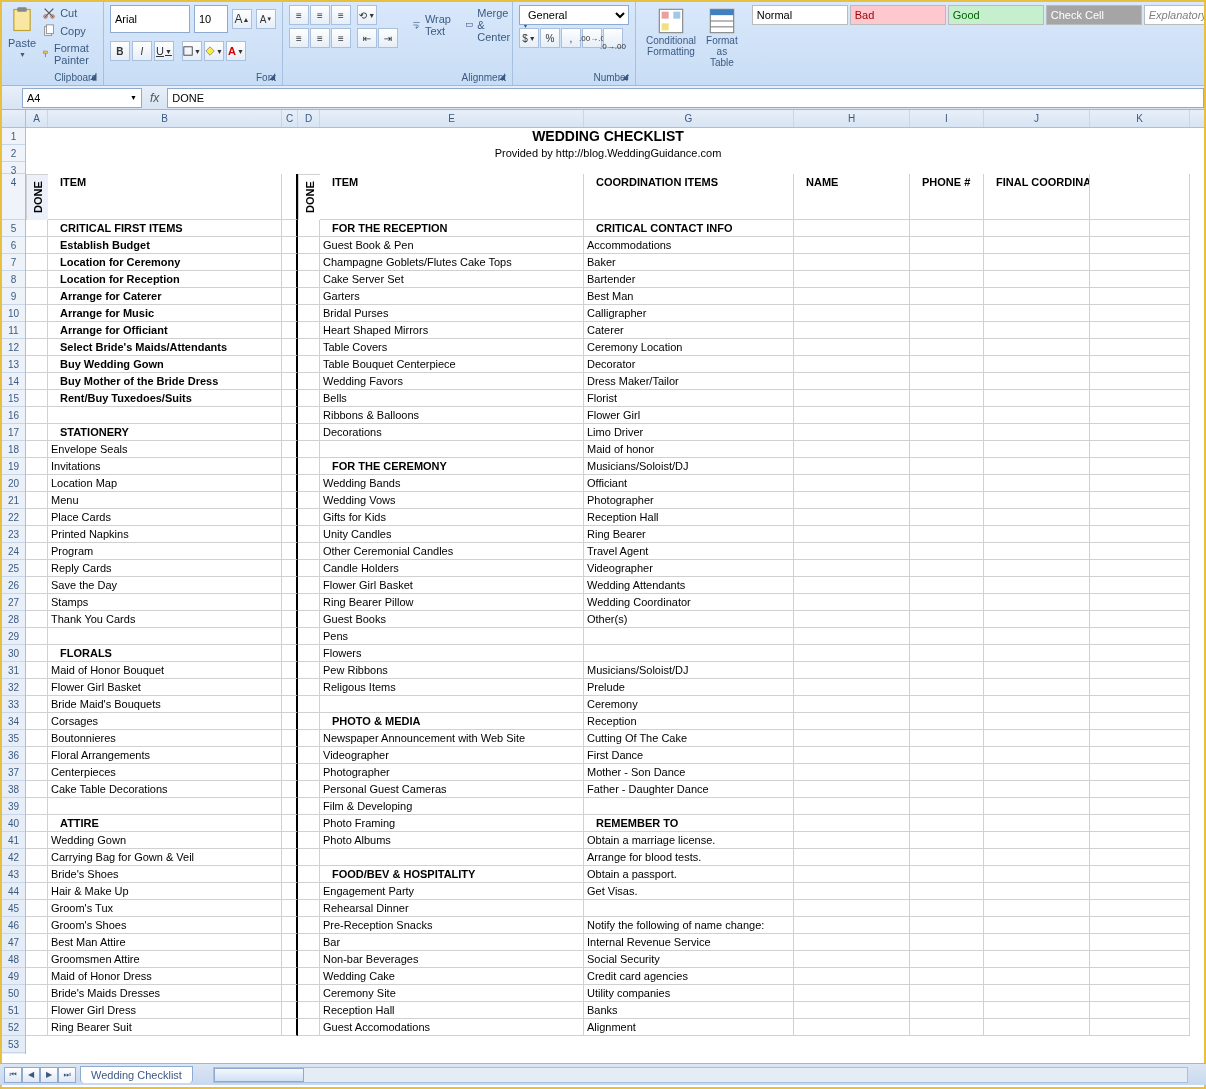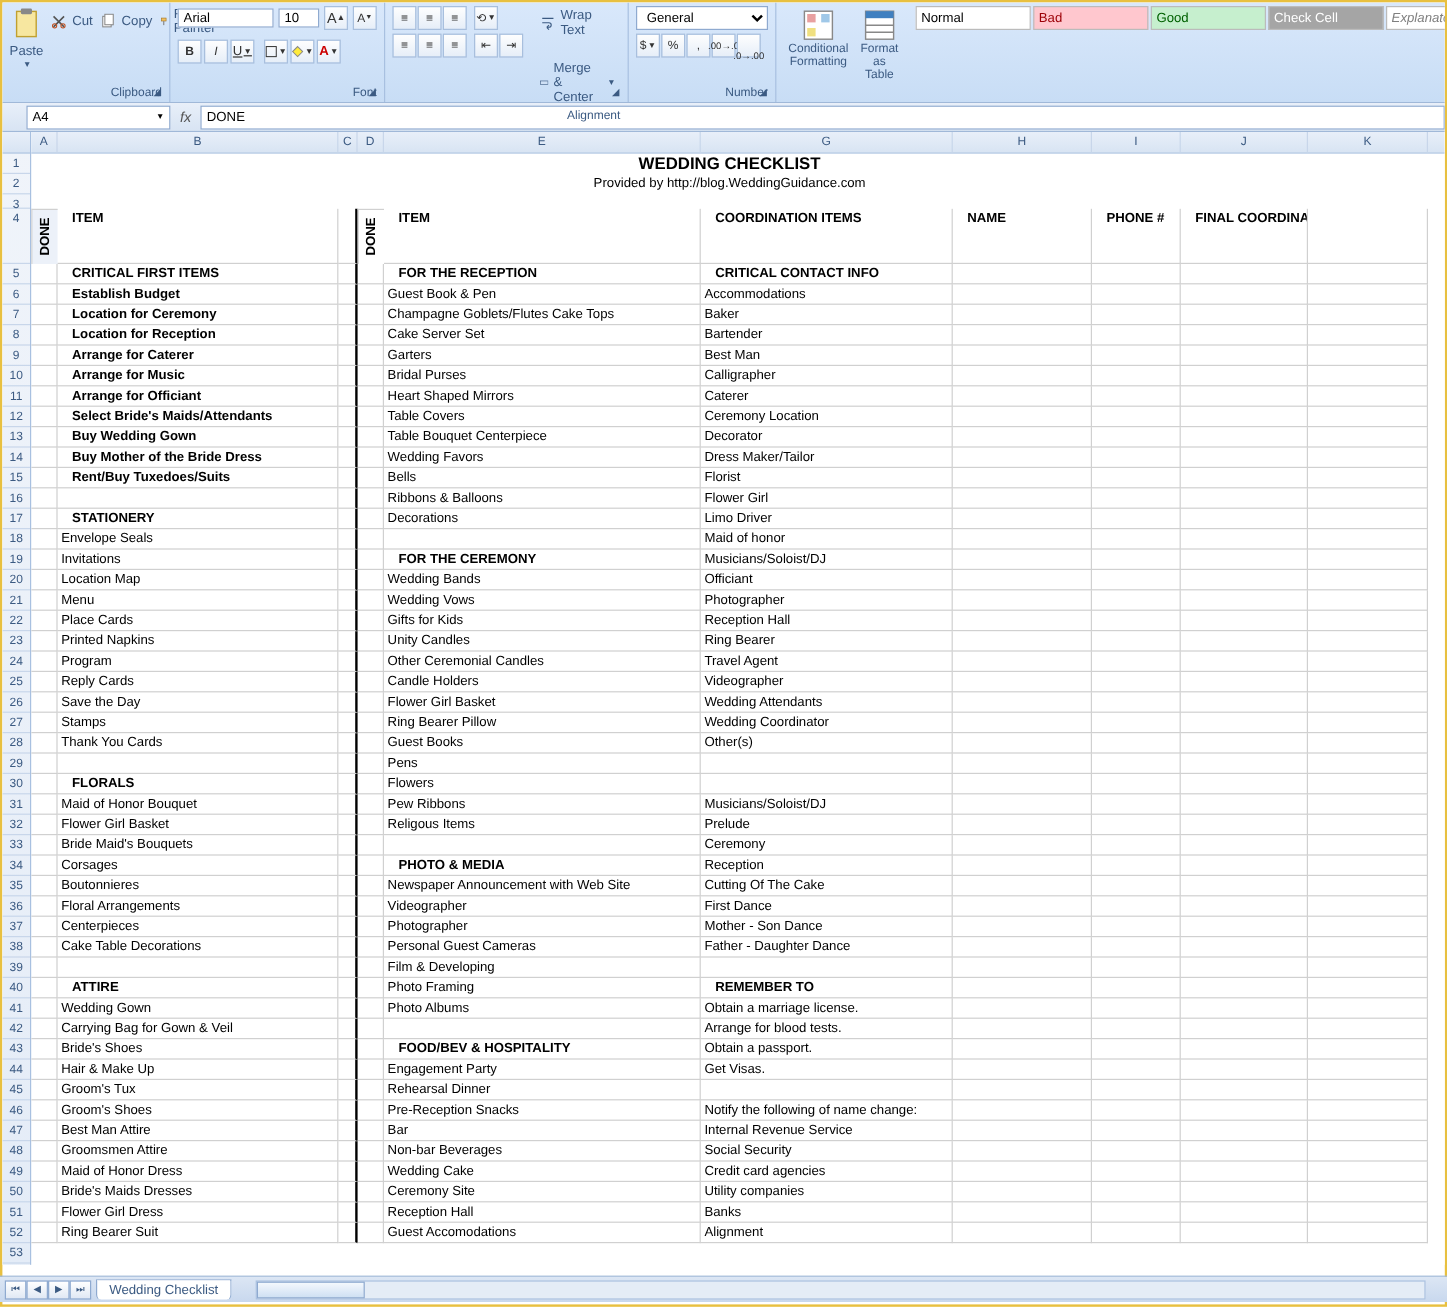--- a/index.html
+++ b/index.html
@@ -7,36 +7,36 @@
 
 
 .ribbon { background:linear-gradient(#d9e8fb,#c8ddf5); height:84px; display:flex; border-bottom:1px solid #a0b8d8; }
 .rgroup { border-right:1px solid #a8c0e0; padding:3px 6px 0 6px; display:flex; flex-direction:column; justify-content:space-between; height:100%; position:relative; }
 .rgroup-label { text-align:right; color:#3b5a82; font-size:10px; padding:2px 0; }
 .rgroup-body { flex:1; display:flex; align-items:flex-start; gap:4px; }
 .expand-arrow { position:absolute; right:3px; bottom:3px; width:10px; height:10px; font-size:8px; color:#3b5a82; cursor:pointer; }
 
 .clip-big { display:flex; flex-direction:column; align-items:center; gap:2px; color:#3b5a82; }
 .clip-big svg { width:28px; height:30px; }
-.clip-small { display:flex; flex-direction:row; gap:2px; }
+.clip-small { display:flex; flex-direction:column; gap:2px; }
 .clip-item { display:flex; align-items:center; gap:4px; color:#3b5a82; padding:1px 2px; cursor:pointer; }
 .clip-item svg { width:14px; height:14px; }
 
 .font-top { display:flex; gap:4px; align-items:center; }
-.font-select { background:#fff; border:1px solid #8faad0; height:16px; font-size:11px; padding:0 4px; }
+.font-select { background:#fff; border:1px solid #8faad0; height:28px; font-size:11px; padding:0 4px; }
 .font-name { width:80px; }
 .font-size { width:34px; }
 .sq { width:20px; height:20px; border:1px solid #a8bfdd; background:linear-gradient(#fefefe,#e6eef8); display:flex; align-items:center; justify-content:center; font-size:10px; color:#333; cursor:pointer; }
 .font-bottom { display:flex; gap:2px; margin-top:4px; }
 .sq.bold{font-weight:bold;} .sq.ital{font-style:italic;} .sq.und{text-decoration:underline;}
 .drop-tri { font-size:7px; margin-left:1px; }
 
 .align-rows { display:flex; flex-direction:column; gap:3px; }
 .align-row { display:flex; gap:1px; }
-.align-extra { display:flex; flex-direction:column; gap:16px; margin-left:6px; }
+.align-extra { display:flex; flex-direction:row; gap:2px; margin-left:6px; }
 .btn-wide { display:flex; align-items:center; gap:4px; color:#3b5a82; padding:2px 4px; cursor:pointer; }
 .btn-wide svg{width:14px;height:14px;}
 
 .num-col { display:flex; flex-direction:column; gap:3px; }
 .num-select { width:110px; height:20px; border:1px solid #8faad0; background:#fff; padding:0 4px; font-size:11px; }
 
 .styles-big { display:flex; gap:2px; }
 .style-big { display:flex; flex-direction:column; align-items:center; color:#3b5a82; padding:2px 4px; cursor:pointer; }
 .style-big svg{width:28px;height:28px;}
 .style-big span{font-size:10px; text-align:center; line-height:1.1;}

